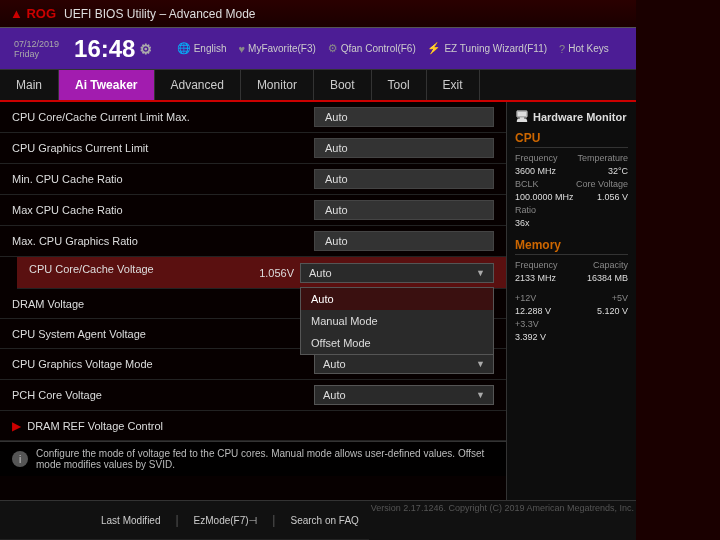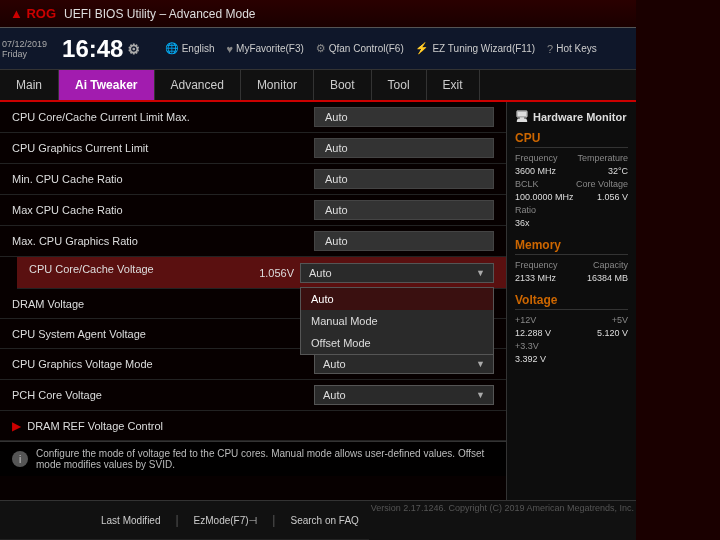--- a/index.html
+++ b/index.html
@@ -33,22 +33,22 @@
       gap: 8px;
       height: 28px;
     }
     .title-bar .title-text {
       color: #ddd;
       font-size: 12px;
     }
 
     
     .info-bar {
-      background: #0f172a;
-      padding: 2px 2px;
+      background: #4c1d95;
+      padding: 2px 14px;
       display: flex;
       align-items: center;
       gap: 15px;
       height: 42px;
       border-bottom: 1px solid #333;
     }
     .datetime {
       display: flex;
       flex-direction: column;
       font-size: 9px;
@@ -463,21 +463,20 @@
           <span class="hw-label">Frequency</span>
           <span class="hw-label">Capacity</span>
         </div>
         <div class="hw-row">
           <span class="hw-value">2133 MHz</span>
           <span class="hw-value">16384 MB</span>
         </div>
       </div>
 
       <div class="hw-section">
-        <div class="hw-section-title">Voltage</div>
         <div class="hw-row">
           <span class="hw-label">+12V</span>
           <span class="hw-label">+5V</span>
         </div>
         <div class="hw-row">
           <span class="hw-value">12.288 V</span>
           <span class="hw-value">5.120 V</span>
         </div>
         <div class="hw-row">
           <span class="hw-label">+3.3V</span>

